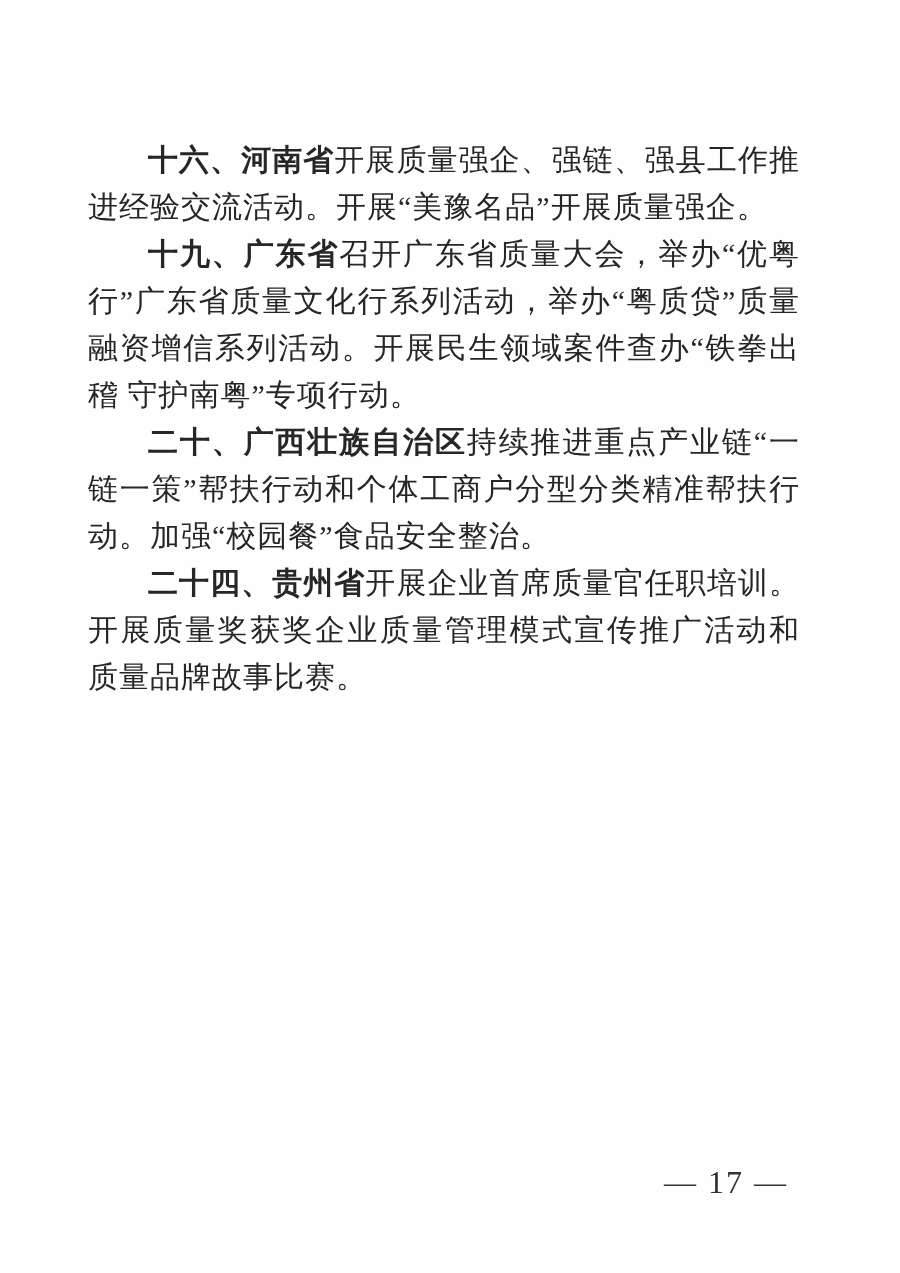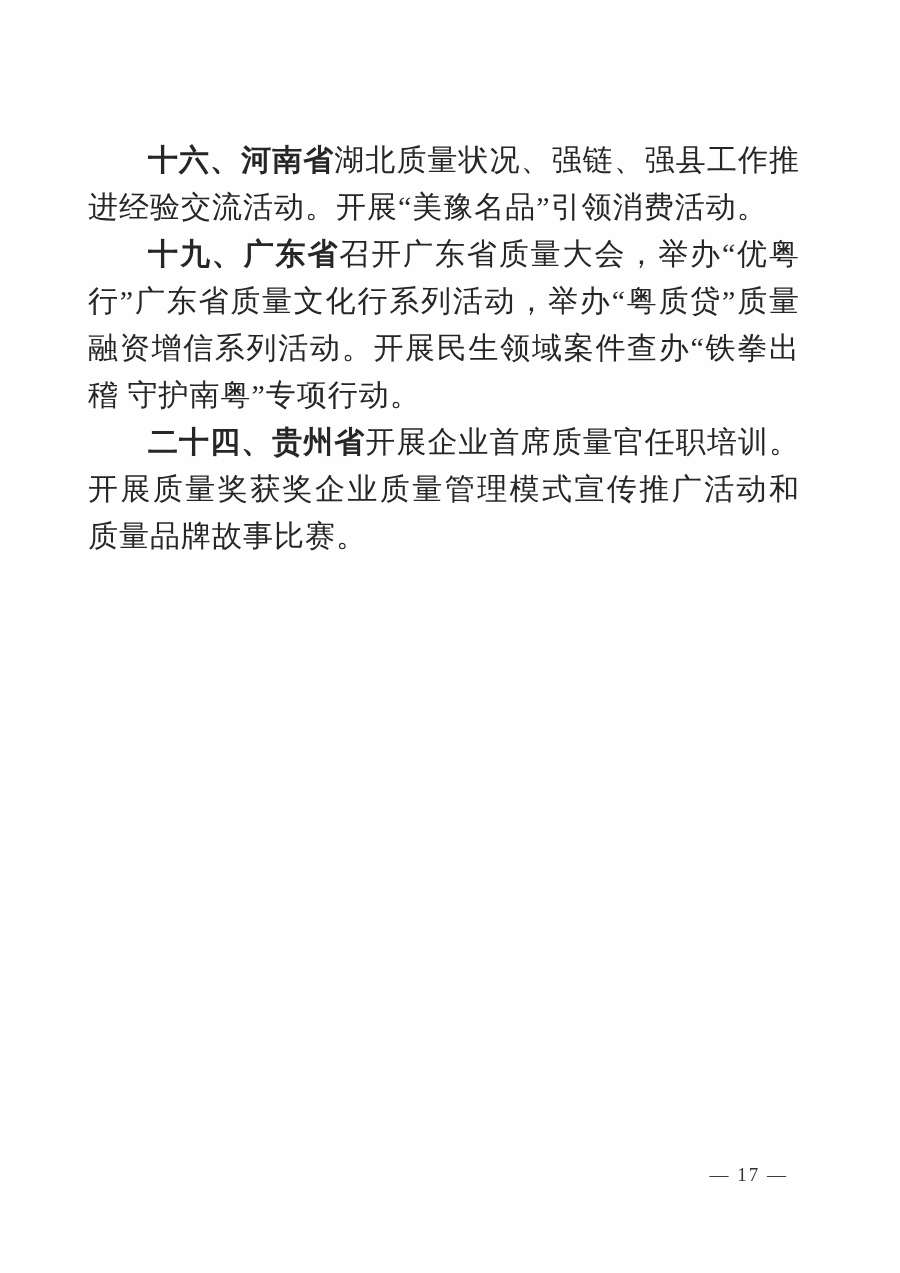--- a/index.html
+++ b/index.html
@@ -35,29 +35,30 @@
     text-indent: 2em;
   }
   .lead {
     font-family: Liberation Serif, serif;
     font-weight: 700;
   }
   .pagenum {
     position: absolute;
     right: 112px;
     top: 1164px;
-    font-size: 19px;
+    font-size: 32px;
     letter-spacing: 2px;
     color: #333333;
   }
 </style>
 </head>
 <body>
 
 <div class="page">
   <div class="content">
-    <p><span class="lead">十六、河南省</span><span>湖北质量状况、强链、强县工作推进经验交流活动。开展“美豫名品”引领消费活动。</span></p>
+    <p><span class="lead">十六、河南省</span><span>开展质量强企、强链、强县工作推进经验交流活动。开展“美豫名品”开展质量强企。</span></p>
     <p><span class="lead">十九、广东省</span><span>召开广东省质量大会，举办“优粤行”广东省质量文化行系列活动，举办“粤质贷”质量融资增信系列活动。开展民生领域案件查办“铁拳出稽 守护南粤”专项行动。</span></p>
+    <p><span class="lead">二十、广西壮族自治区</span><span>持续推进重点产业链“一链一策”帮扶行动和个体工商户分型分类精准帮扶行动。加强“校园餐”食品安全整治。</span></p>
     <p><span class="lead">二十四、贵州省</span><span>开展企业首席质量官任职培训。开展质量奖获奖企业质量管理模式宣传推广活动和质量品牌故事比赛。</span></p>
 
   </div>
   <div class="pagenum">— 17 —</div>
 </div>
 
 </body></html>

